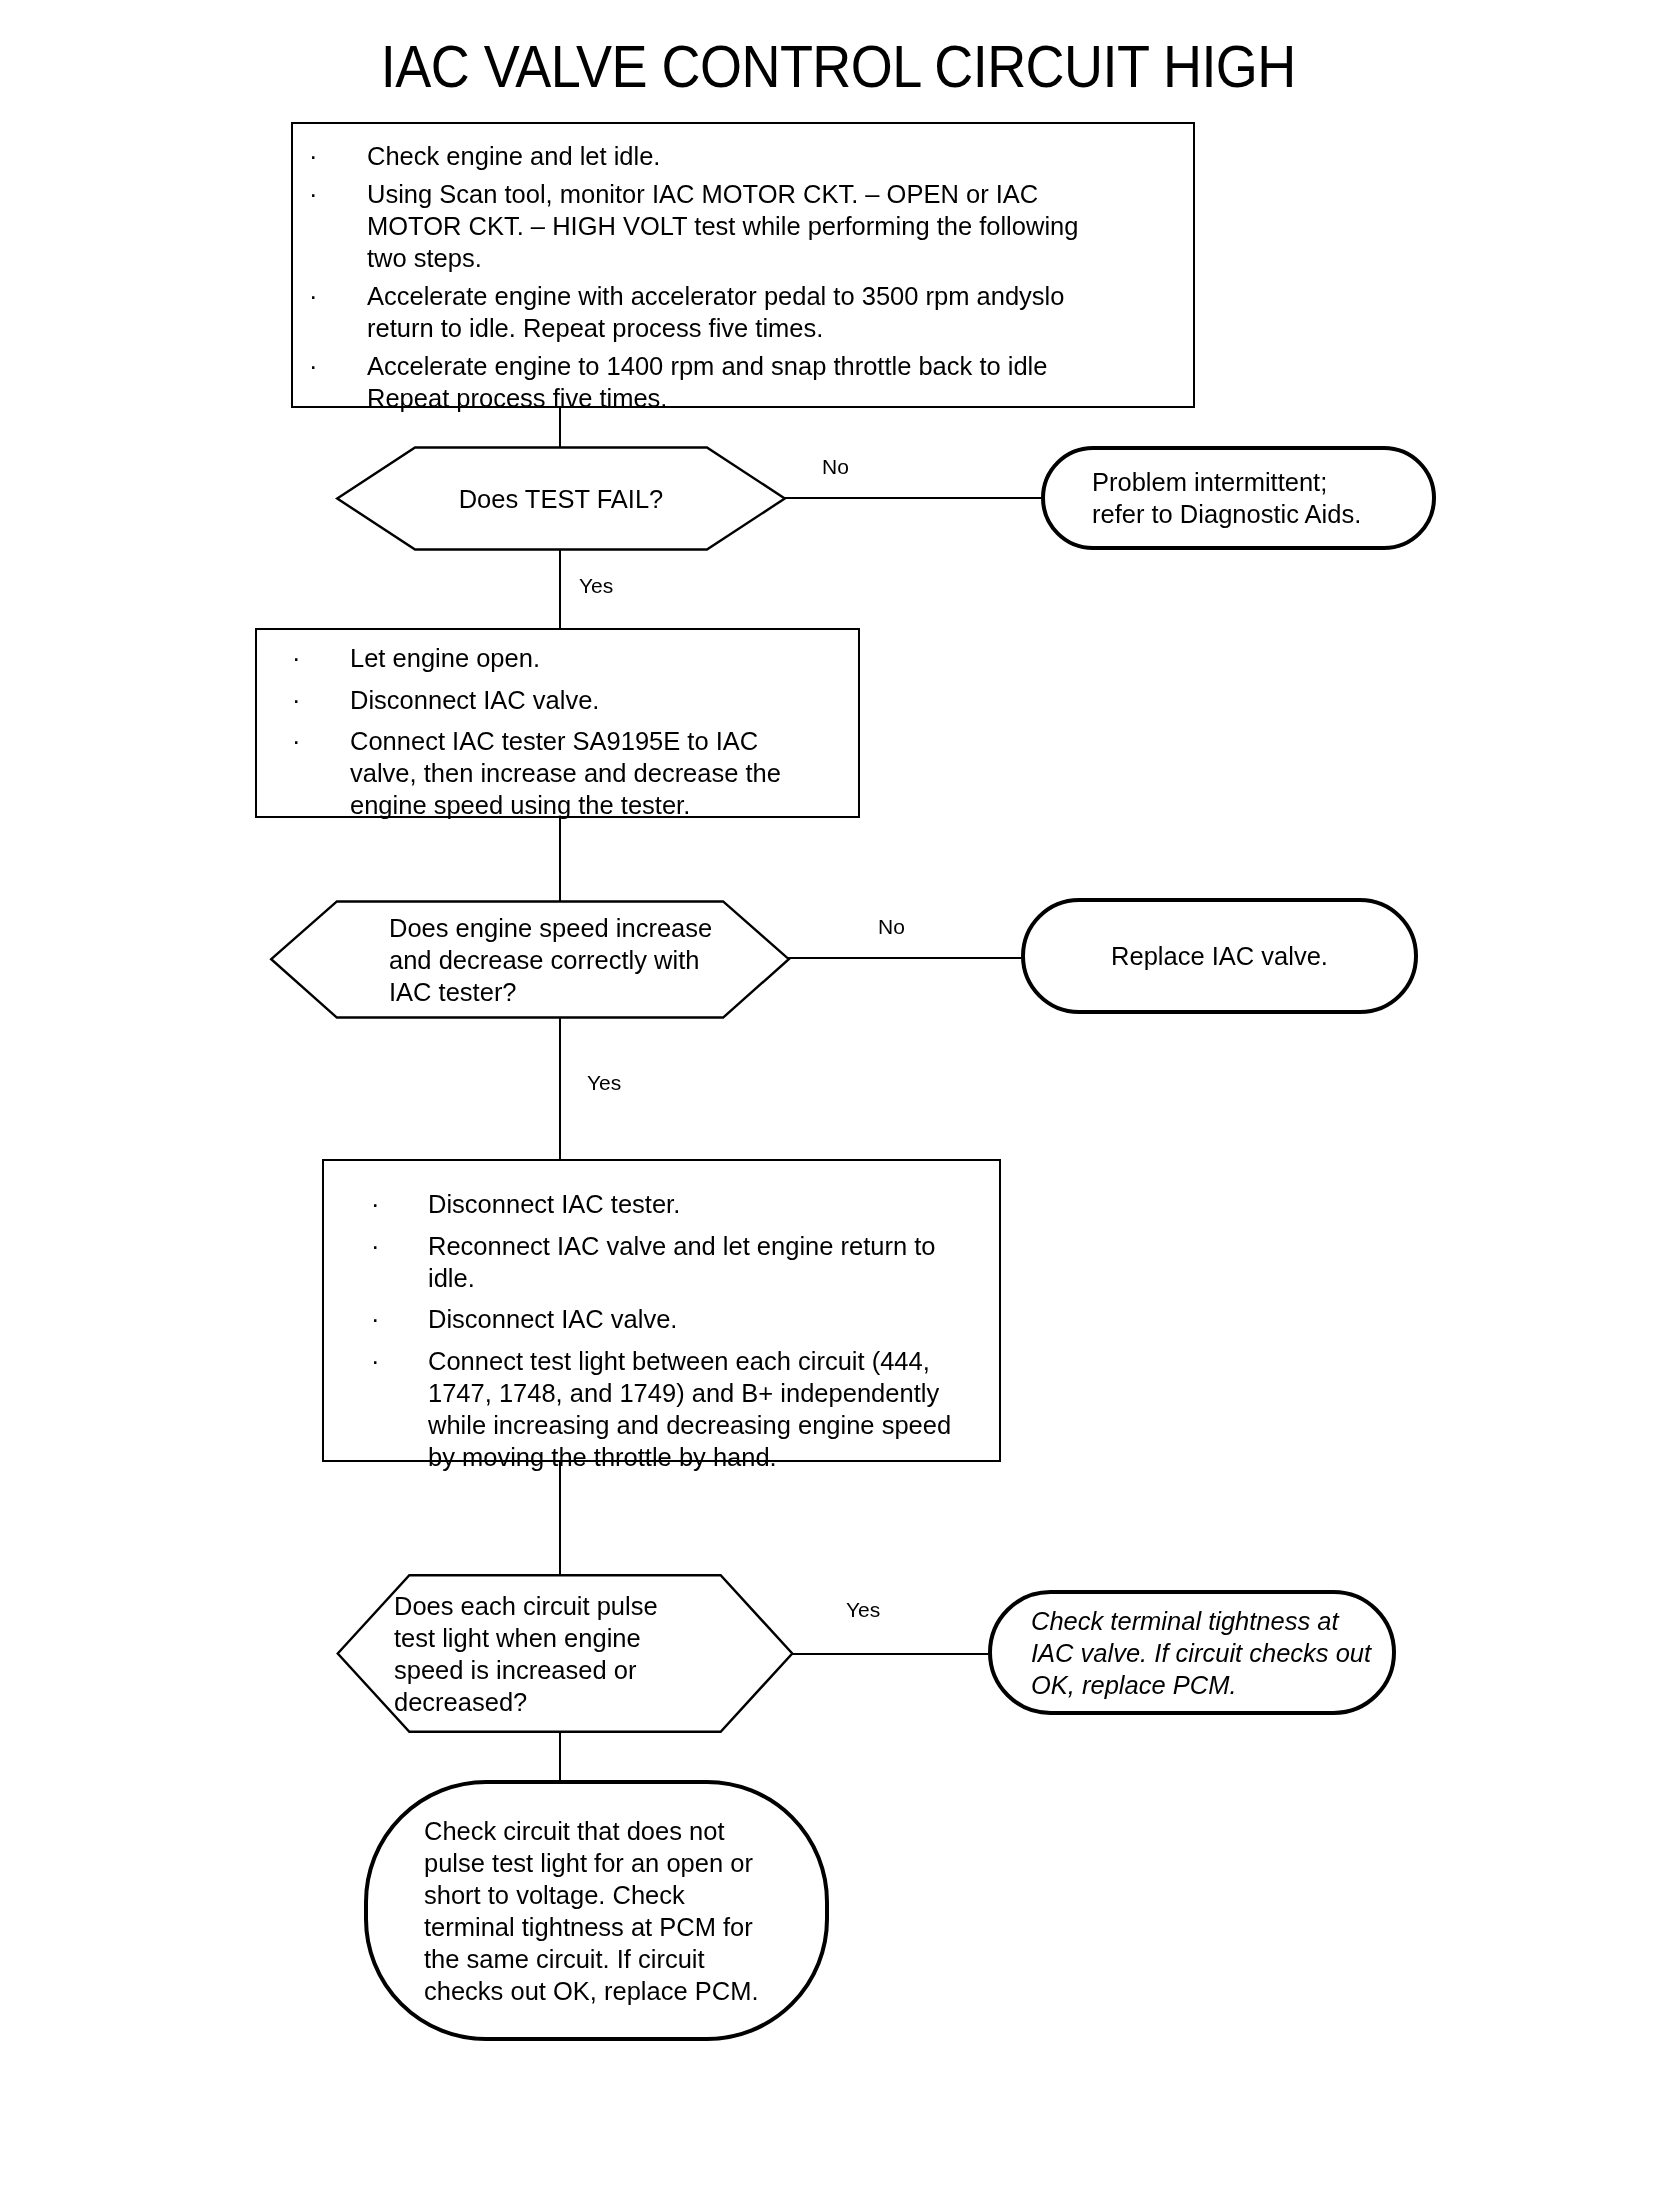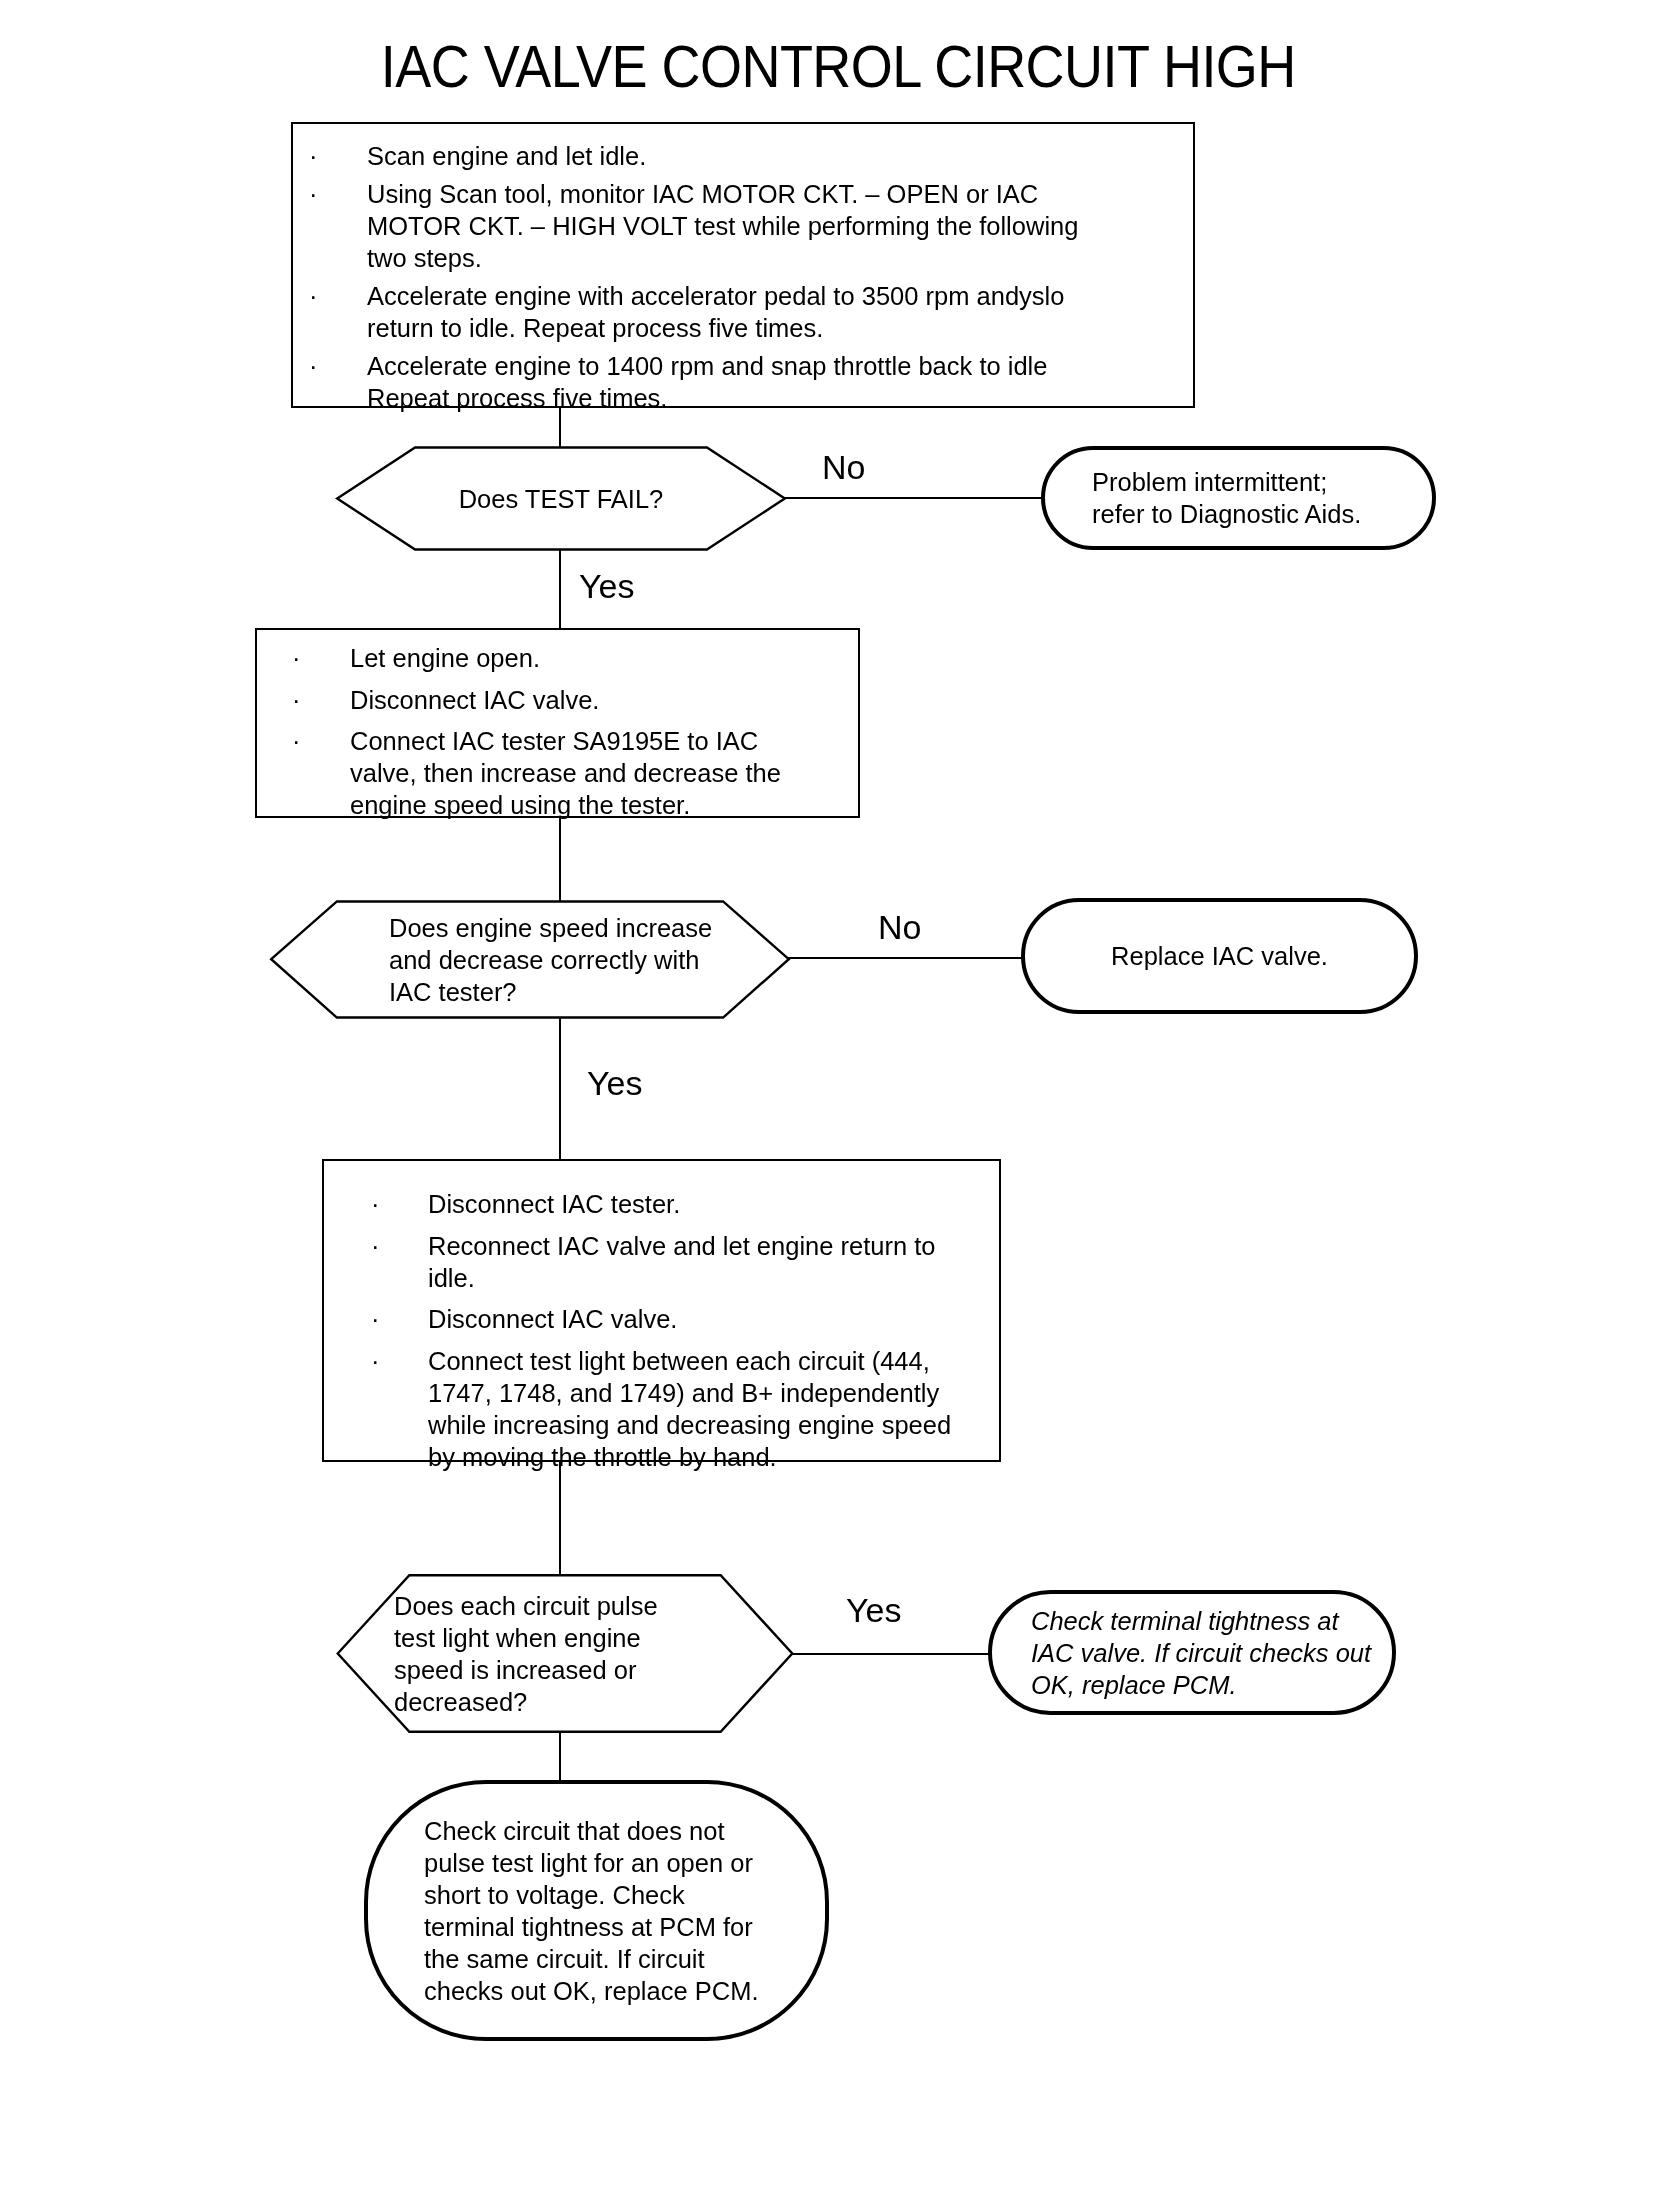--- a/index.html
+++ b/index.html
@@ -34,21 +34,21 @@
   .decision .dtext{
     position:absolute;left:0;top:0;width:100%;height:100%;
     display:flex;flex-direction:column;justify-content:center;box-sizing:border-box;
   }
   .dtext.centered{align-items:center;}
   
   .oval{
     background:#fff;border:4.9px solid #000;box-sizing:border-box;
     display:flex;flex-direction:column;justify-content:center;
   }
-  .label{font-size:34px;line-height:32px;white-space:pre;}
+  .label{font-size:21px;line-height:32px;white-space:pre;}
 </style>
 </head>
 <body>
 
 <div id="canvas">
 
   <div class="abs title-wrap">
     <div class="title-text">IAC VALVE CONTROL CIRCUIT HIGH</div>
   </div>
 
@@ -59,21 +59,21 @@
   <div class="abs vline" style="left:559px;top:1461px;height:114px;"></div>
   <div class="abs vline" style="left:559px;top:1732px;height:119px;"></div>
 
   <div class="abs hline" style="left:784px;top:497px;width:260px;"></div>
   <div class="abs hline" style="left:788px;top:957px;width:235px;"></div>
   <div class="abs hline" style="left:791px;top:1653px;width:199px;"></div>
 
   <div class="abs pbox" style="left:291px;top:122px;width:904px;height:286px;padding:16px 12px 0 16px;gap:6px;">
     <div class="bullet-row">
       <span class="bullet-dot" style="width:58px;">·</span>
-      <div class="txt">Scan engine and let idle.</div>
+      <div class="txt">Check engine and let idle.</div>
     </div>
     <div class="bullet-row">
       <span class="bullet-dot" style="width:58px;">·</span>
       <div class="txt">Using Scan tool, monitor IAC MOTOR CKT. – OPEN or IAC
 MOTOR CKT. – HIGH VOLT test while performing the following
 two steps.</div>
     </div>
     <div class="bullet-row">
       <span class="bullet-dot" style="width:58px;">·</span>
       <div class="txt">Accelerate engine with accelerator pedal to 3500 rpm andyslo

